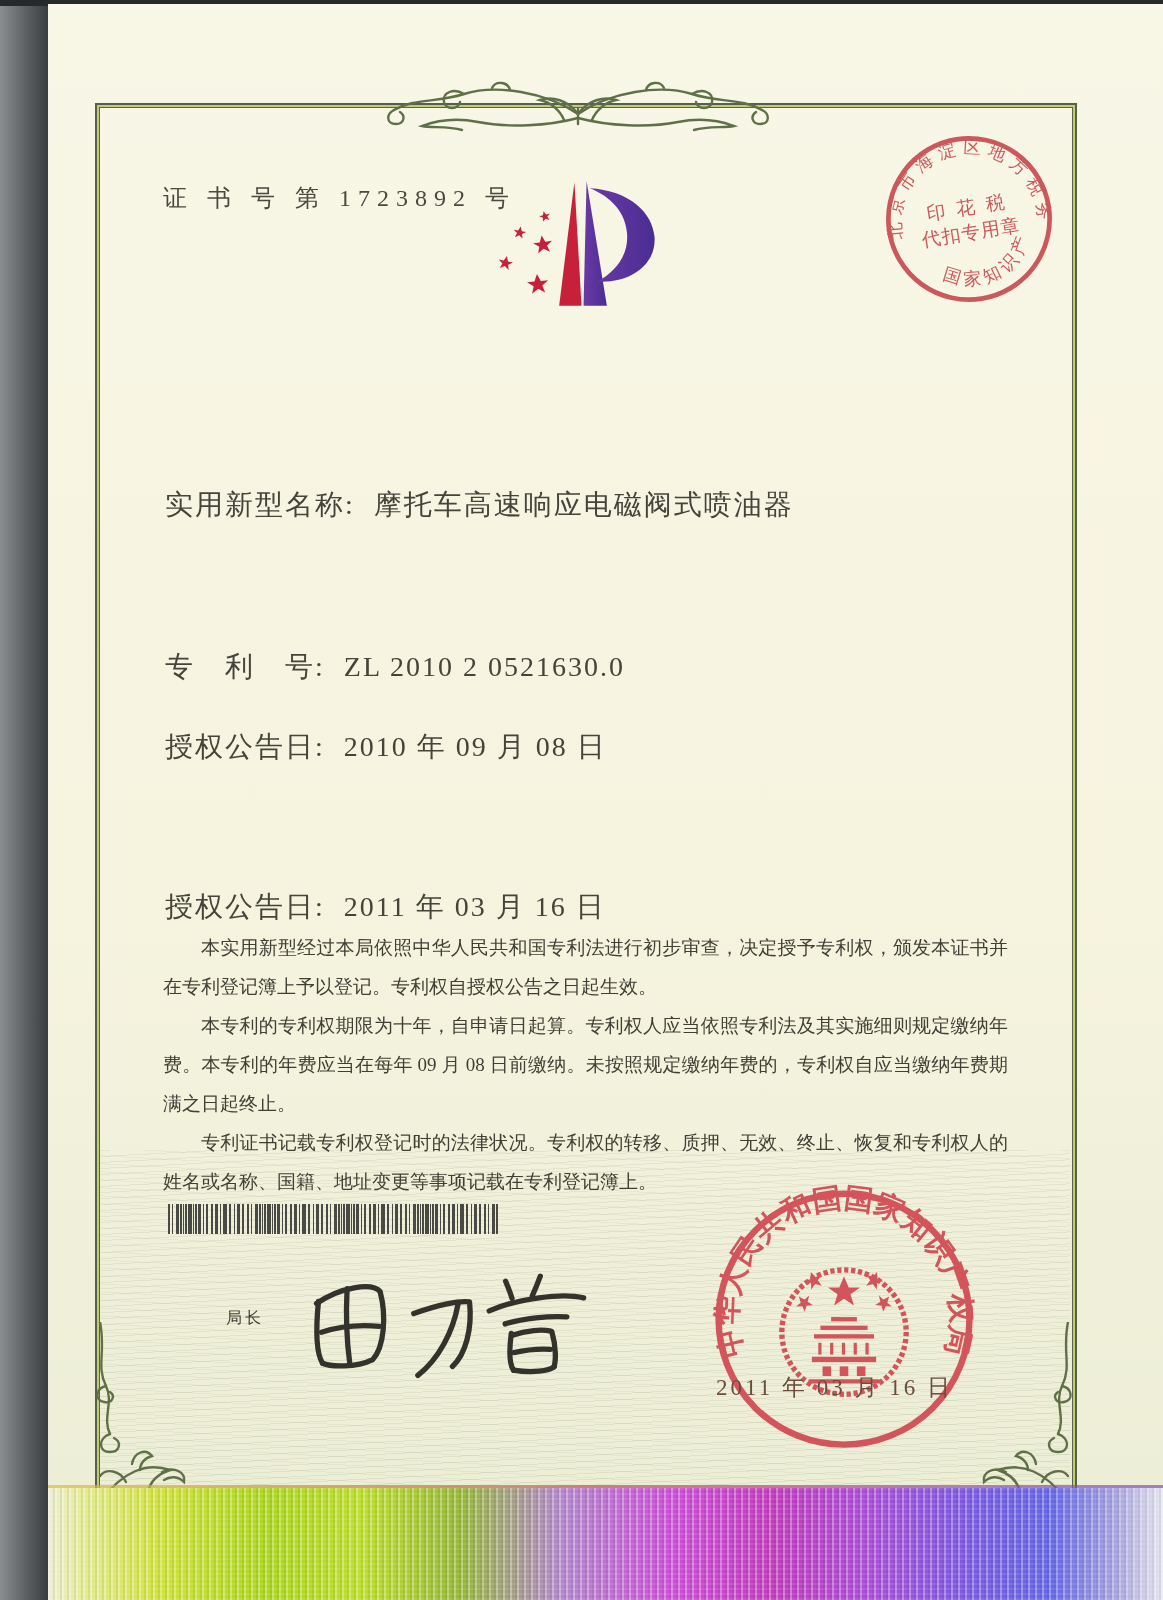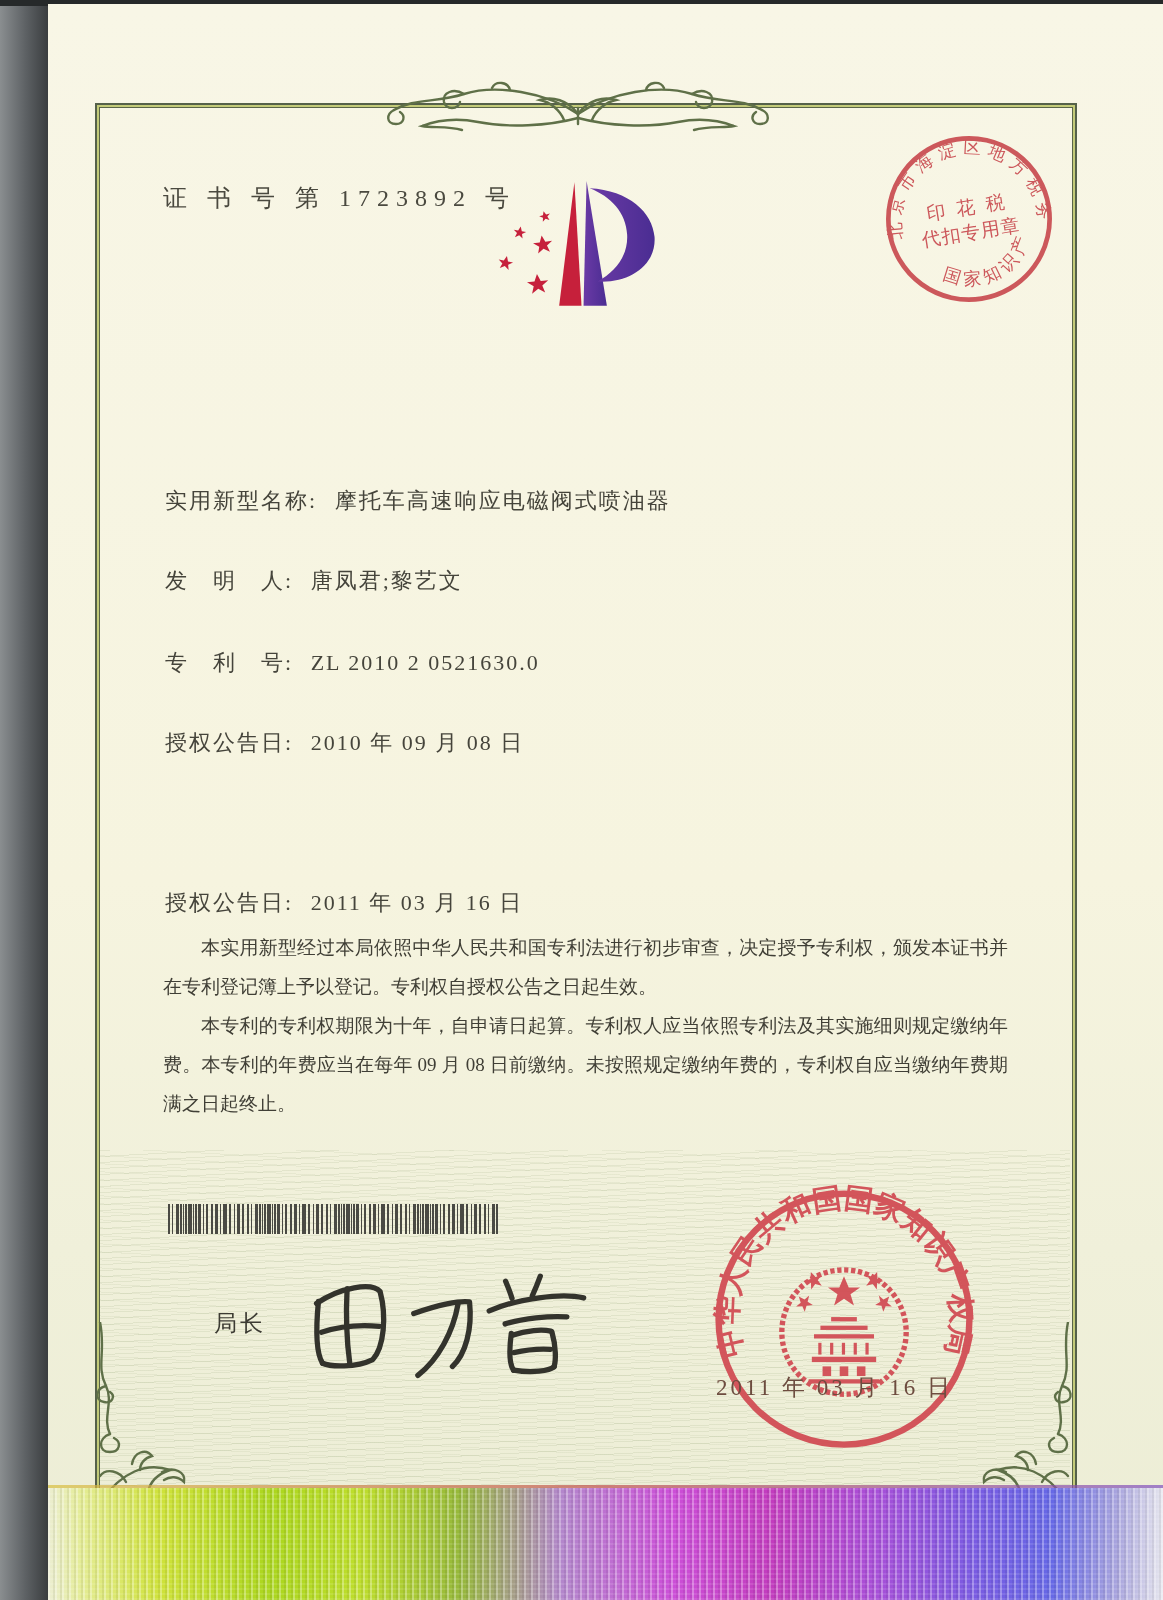--- a/index.html
+++ b/index.html
@@ -23,33 +23,33 @@
          box-shadow:inset 0 0 0 2px #c3cb79, inset 0 0 0 3px #5a6548;}
   
   #cert-number{position:absolute;left:163px;top:182px;font-size:24px;color:#4a493f;
                letter-spacing:7px;}
   
   #logo{position:absolute;left:492px;top:176px;width:178px;height:142px;}
   
   #title{position:absolute;left:0;top:336px;width:1163px;text-align:center;
          font-size:50px;font-weight:600;color:#3e3e39;letter-spacing:16px;}
   
-  .field{position:absolute;left:165px;font-size:22px;color:#45443b;letter-spacing:2px;
+  .field{position:absolute;left:165px;font-size:28px;color:#45443b;letter-spacing:2px;
          white-space:nowrap;}
   .flabel{margin-right:10px;}
   
   #body-text{position:absolute;left:163px;top:928px;width:845px;font-size:19px;
              color:#403f36;line-height:39px;text-align:justify;}
   #body-text p{margin:0;text-indent:2em;}
   
   #barcode{position:absolute;left:168px;top:1204px;width:346px;height:30px;
            display:flex;align-items:stretch;}
   #barcode .bar{background:#4a4a44;}
   
-  #director-label{position:absolute;left:214px;top:1308px;font-size:23px;color:#3c3b33;
+  #director-label{position:absolute;left:226px;top:1308px;font-size:16px;color:#3c3b33;
                   letter-spacing:3px;font-family:Liberation Mono, monospace;}
   #signature{position:absolute;left:298px;top:1248px;width:300px;height:150px;}
   
   #tax-stamp{position:absolute;left:880px;top:130px;width:178px;height:178px;opacity:.92;}
   #office-seal{position:absolute;left:710px;top:1182px;width:268px;height:268px;opacity:.93;}
   #issue-date{position:absolute;left:716px;top:1372px;font-size:23px;color:#6d4c3f;
               letter-spacing:3px;}
   
   #page-footer{position:absolute;left:0;top:1452px;width:1163px;text-align:center;
                font-size:16px;color:#7b7c66;letter-spacing:4px;}
@@ -137,40 +137,37 @@
     </g>
     <polygon points="93,5 90,128 113,128" fill="url(#pg)"></polygon>
     <path d="M96,12 C135,14 158,36 160,60 C162,88 135,106 104,104 C122,94 134,78 133,58 C132,36 117,20 96,12 Z" fill="url(#pg)"></path>
   </svg>
 
 
   <div class="field" style="top:486px">
     <span class="flabel">实用新型名称:</span>
     <span class="fvalue">摩托车高速响应电磁阀式喷油器</span>
   </div>
-  <div class="field" style="top:566px">
-    <span class="flabel">发　明　人:</span>
-    <span class="fvalue">唐凤君;黎艺文</span>
-  </div>
   <div class="field" style="top:648px">
     <span class="flabel">专　利　号:</span>
     <span class="fvalue">ZL 2010 2 0521630.0</span>
   </div>
   <div class="field" style="top:728px">
     <span class="flabel">授权公告日:</span>
     <span class="fvalue">2010 年 09 月 08 日</span>
   </div>
   <div class="field" style="top:888px">
     <span class="flabel">授权公告日:</span>
     <span class="fvalue">2011 年 03 月 16 日</span>
   </div>
 
   <div id="body-text">
     <p>本实用新型经过本局依照中华人民共和国专利法进行初步审查，决定授予专利权，颁发本证书并在专利登记簿上予以登记。专利权自授权公告之日起生效。</p>
     <p>本专利的专利权期限为十年，自申请日起算。专利权人应当依照专利法及其实施细则规定缴纳年费。本专利的年费应当在每年 09 月 08 日前缴纳。未按照规定缴纳年费的，专利权自应当缴纳年费期满之日起终止。</p>
+    <p>专利证书记载专利权登记时的法律状况。专利权的转移、质押、无效、终止、恢复和专利权人的姓名或名称、国籍、地址变更等事项记载在专利登记簿上。</p>
   </div>
 
   <div id="barcode">
       <div class="bar" style="width: 2px; margin-right: 2px;"></div>
       <div class="bar" style="width: 1px; margin-right: 3px;"></div>
       <div class="bar" style="width: 3px; margin-right: 1px;"></div>
       <div class="bar" style="width: 2px; margin-right: 1px;"></div>
       <div class="bar" style="width: 1px; margin-right: 1px;"></div>
       <div class="bar" style="width: 2px; margin-right: 1px;"></div>
       <div class="bar" style="width: 4px; margin-right: 1px;"></div>

